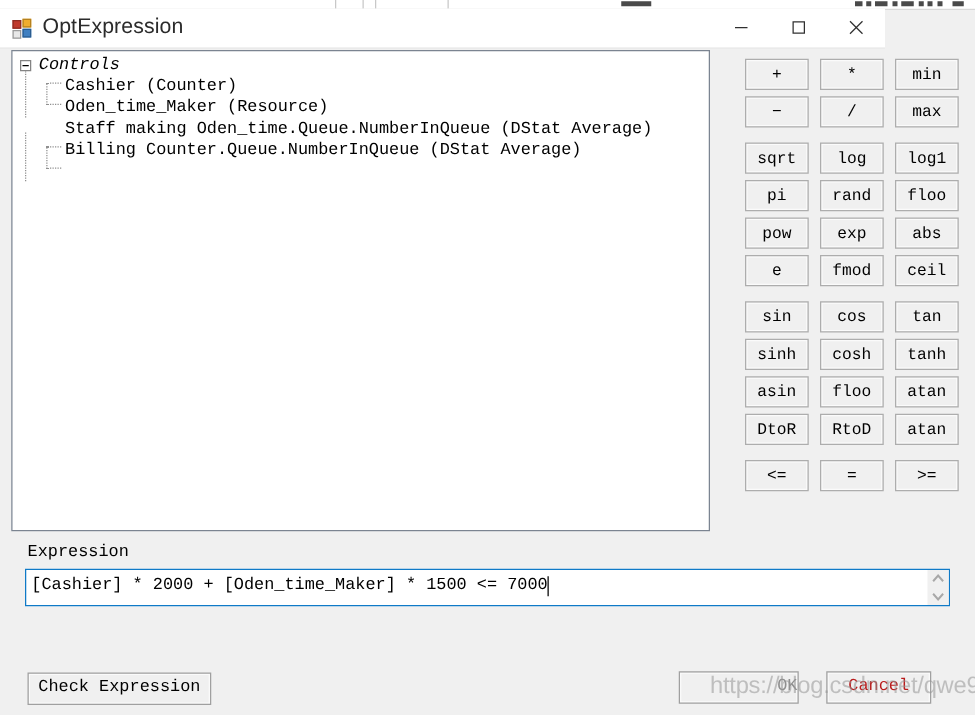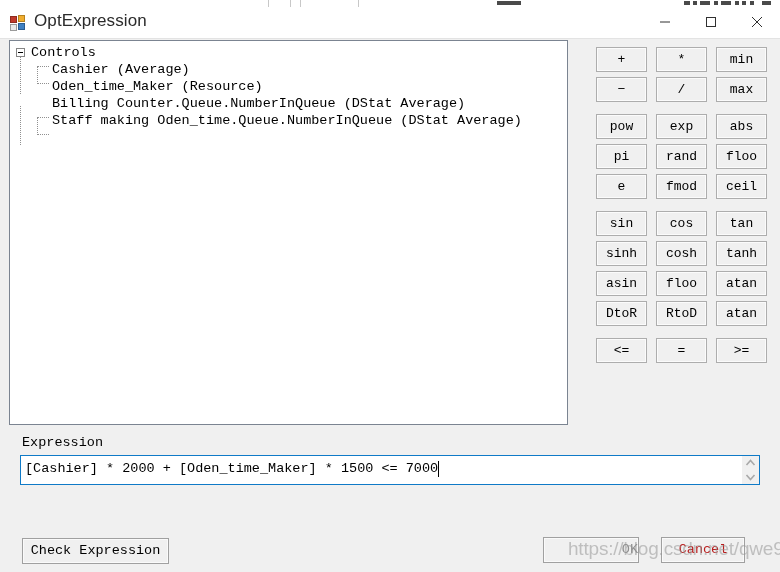--- a/index.html
+++ b/index.html
@@ -33,21 +33,21 @@
     position: absolute;
     background: #4a4a4a;
     top: 1px;
     height: 4px;
   }
 
   
   #titlebar {
     position: absolute;
     left: 0; top: 7px;
-    width: 780px; height: 31px;
+    width: 708px; height: 31px;
     background: #ffffff;
     border-bottom: 1px solid #e3e3e3;
   }
   #app-icon {
     position: absolute;
     left: 10px; top: 8px;
     width: 16px; height: 16px;
   }
   #app-icon .sq {
     position: absolute;
@@ -92,21 +92,21 @@
     font-family: "Liberation Mono", monospace;
     font-size: 13.5px;
     color: #000;
   }
   .tree-row {
     position: relative;
     height: 17px;
     line-height: 17px;
     white-space: nowrap;
   }
-  .tree-root { padding-left: 21px; }
+  .tree-root { padding-left: 21px; font-style: italic; }
   .tree-child { padding-left: 42px; }
 
   .expander {
     position: absolute;
     left: 6px; top: 4px;
     width: 9px; height: 9px;
     border: 1px solid #848484;
     background: #ffffff;
     box-sizing: border-box;
   }
@@ -303,58 +303,63 @@
   <div class="vline" style="top:65px;height:39px;"></div>
   <div class="hline" style="top:76px;"></div>
   <div class="elbow" style="top:77px;height:17px;"></div>
   <div class="hline" style="top:93px;"></div>
 
   <div class="tree-row tree-root" style="margin-top:3px;">
     <span class="expander"></span>
     <span>Controls</span>
   </div>
   <div class="tree-row tree-child">
-    <span>Cashier (Average)</span>
+    <span>Cashier (Counter)</span>
   </div>
   <div class="tree-row tree-child">
     <span>Oden_time_Maker (Resource)</span>
   </div>
   <div class="tree-row tree-child">
+    <span>Staff making Oden_time.Queue.NumberInQueue (DStat Average)</span>
+  </div>
+  <div class="tree-row tree-child">
     <span>Billing Counter.Queue.NumberInQueue (DStat Average)</span>
-  </div>
-  <div class="tree-row tree-child">
-    <span>Staff making Oden_time.Queue.NumberInQueue (DStat Average)</span>
   </div>
 </div>
 
 <div id="pad">
 
   <div class="pad-row">
     <button class="padbtn">+</button>
     <button class="padbtn">*</button>
     <button class="padbtn">min</button>
   </div>
 
   <div class="pad-row spacer">
     <button class="padbtn">−</button>
     <button class="padbtn">/</button>
     <button class="padbtn">max</button>
   </div>
 
+  <div class="pad-row">
+    <button class="padbtn">sqrt</button>
+    <button class="padbtn">log</button>
+    <button class="padbtn">log1</button>
+  </div>
+
+  <div class="pad-row">
+    <button class="padbtn">pi</button>
+    <button class="padbtn">rand</button>
+    <button class="padbtn">floo</button>
+  </div>
 
   <div class="pad-row">
     <button class="padbtn">pow</button>
     <button class="padbtn">exp</button>
     <button class="padbtn">abs</button>
-  </div>
-
-  <div class="pad-row">
-    <button class="padbtn">pi</button>
-    <button class="padbtn">rand</button>
-    <button class="padbtn">floo</button>
   </div>
 
   <div class="pad-row spacer">
     <button class="padbtn">e</button>
     <button class="padbtn">fmod</button>
     <button class="padbtn">ceil</button>
   </div>
 
   <div class="pad-row">
     <button class="padbtn">sin</button>

